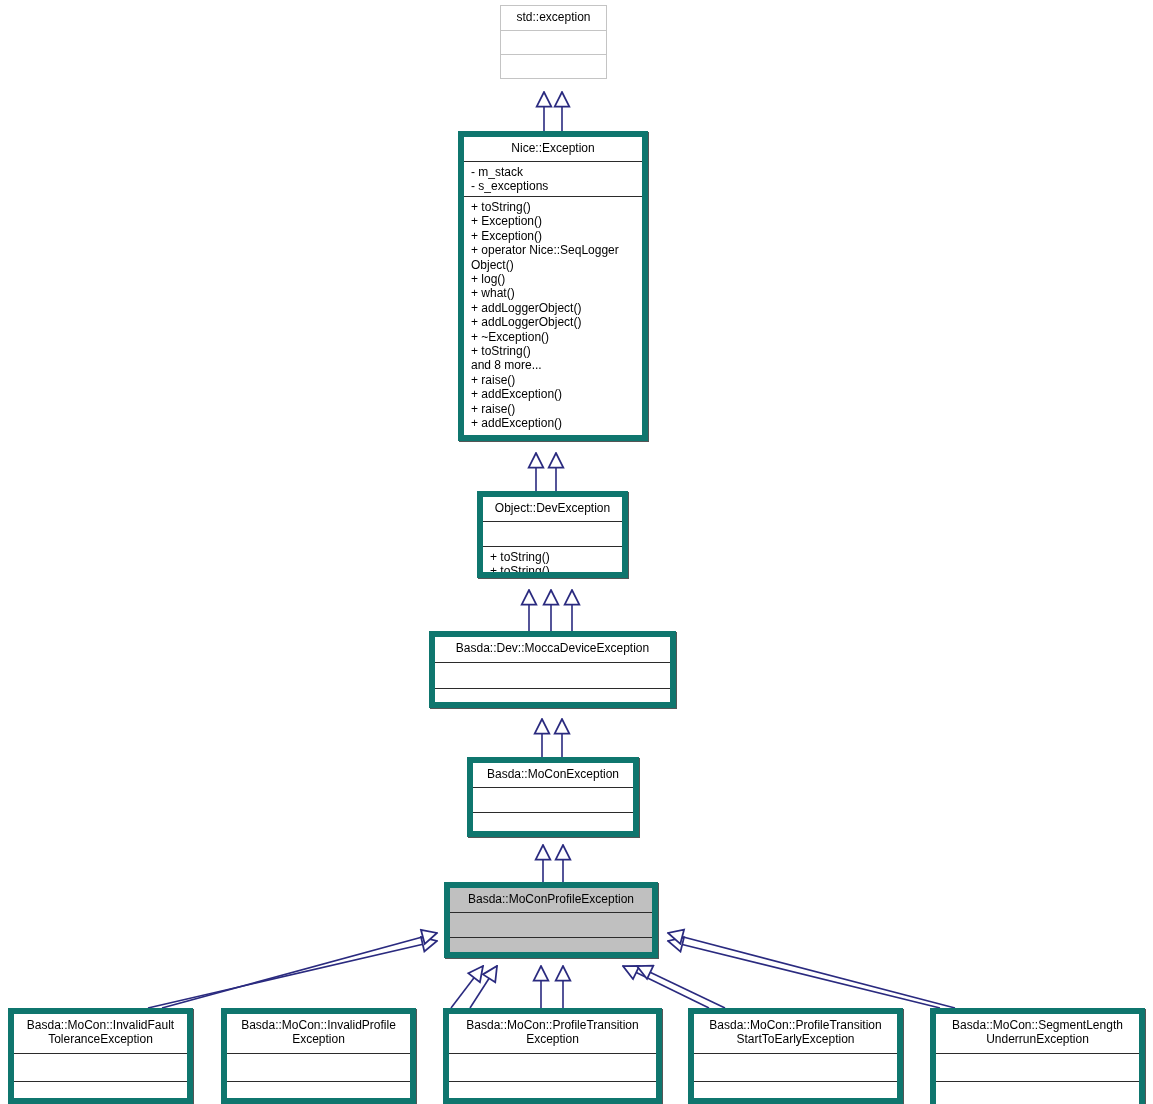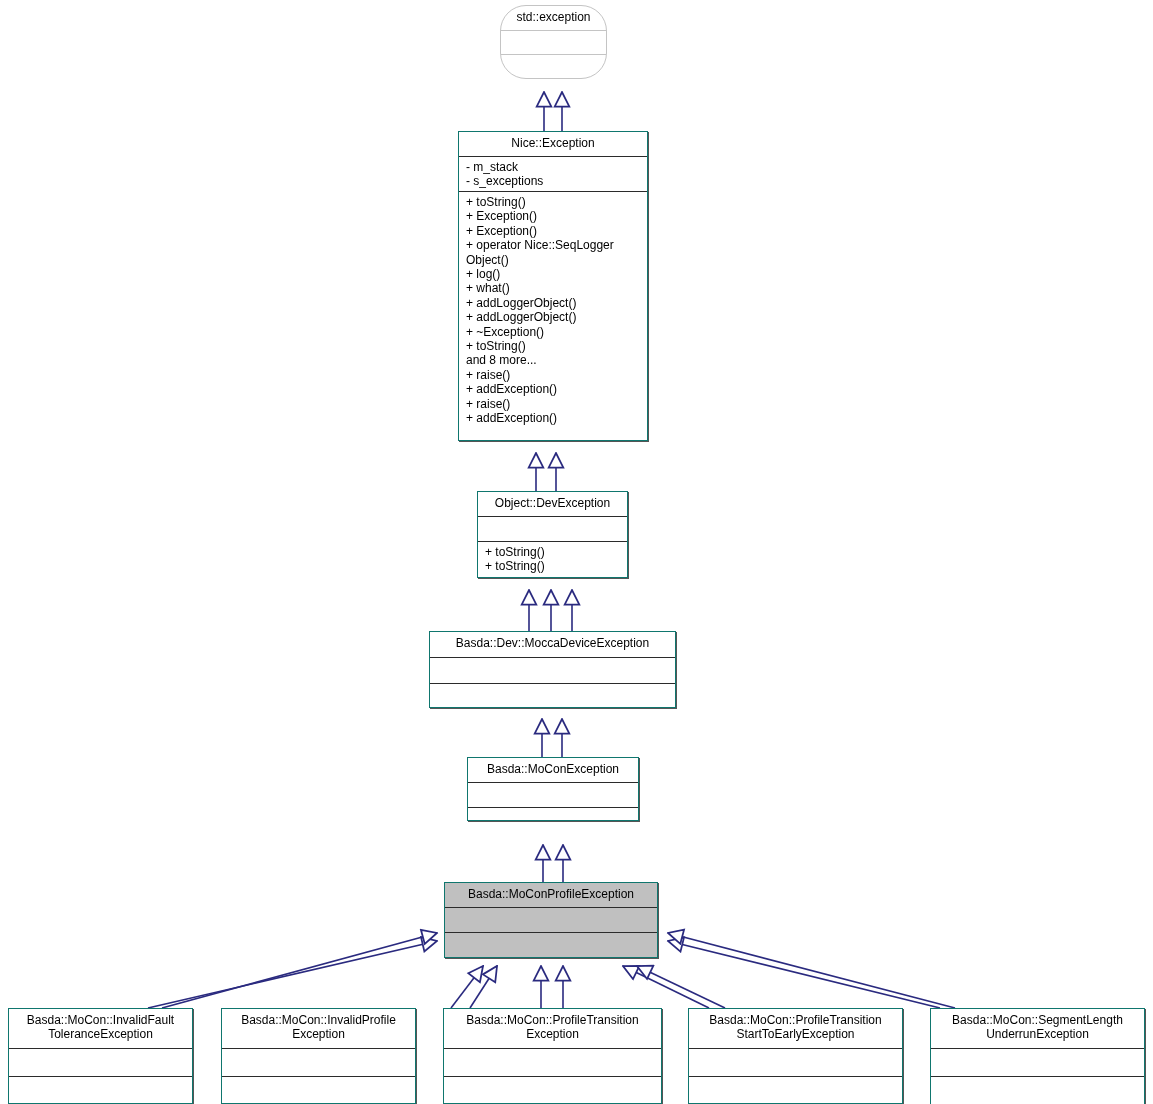--- a/index.html
+++ b/index.html
@@ -71,21 +71,21 @@
   .uml-node.external {
     border: 1px solid #c4c4c4;
   }
   .uml-node.external .compartment {
     border-bottom: 1px solid #c4c4c4;
   }
   .uml-node.external .compartment:last-child {
     border-bottom: none;
   }
   .uml-node.thick {
-    border: 1px solid #0f766e;
+    border: 6px solid #0f766e;
     box-shadow: 1px 1px 0 0 #555555;
   }
 </style>
 </head>
 <body>
 
 <div id="diagram">
 
   <svg class="edges" viewBox="0 0 1153 1104" width="1153" height="1104">
     <defs>
@@ -138,21 +138,21 @@
     <g>
       <line x1="709" y1="1008" x2="623" y2="966" stroke="#2a2a7f" stroke-width="1.6" marker-end="url(#hollowArrowUp)"></line>
       <line x1="725" y1="1008" x2="637" y2="966" stroke="#2a2a7f" stroke-width="1.6" marker-end="url(#hollowArrowUp)"></line>
     </g>
     <g>
       <line x1="940" y1="1008" x2="668" y2="941" stroke="#2a2a7f" stroke-width="1.6" marker-end="url(#hollowArrowUp)"></line>
       <line x1="955" y1="1008" x2="668" y2="933" stroke="#2a2a7f" stroke-width="1.6" marker-end="url(#hollowArrowUp)"></line>
     </g>
   </svg>
 
-  <div class="uml-node external" style="left:500px; top:5px; width:107px; height:74px;border-radius:26px;">
+  <div class="uml-node external" style="left:500px; top:5px; width:107px; height:74px;">
     <div class="compartment" style="height:25px;">
       <div class="title">std::exception</div>
     </div>
     <div class="compartment" style="height:24px;">
       <div class="members"></div>
     </div>
     <div class="compartment" style="flex:1;">
       <div class="members"></div>
     </div>
   </div>
@@ -203,21 +203,21 @@
       <div class="title">Basda::Dev::MoccaDeviceException</div>
     </div>
     <div class="compartment" style="height:26px;">
       <div class="members"></div>
     </div>
     <div class="compartment" style="flex:1;">
       <div class="members"></div>
     </div>
   </div>
 
-  <div class="uml-node thick" style="left:467px; top:757px; width:172px; height:64px;">
+  <div class="uml-node thick" style="left:467px; top:757px; width:172px; height:80px;">
     <div class="compartment" style="height:25px;">
       <div class="title">Basda::MoConException</div>
     </div>
     <div class="compartment" style="height:25px;">
       <div class="members"></div>
     </div>
     <div class="compartment" style="flex:1;">
       <div class="members"></div>
     </div>
   </div>

